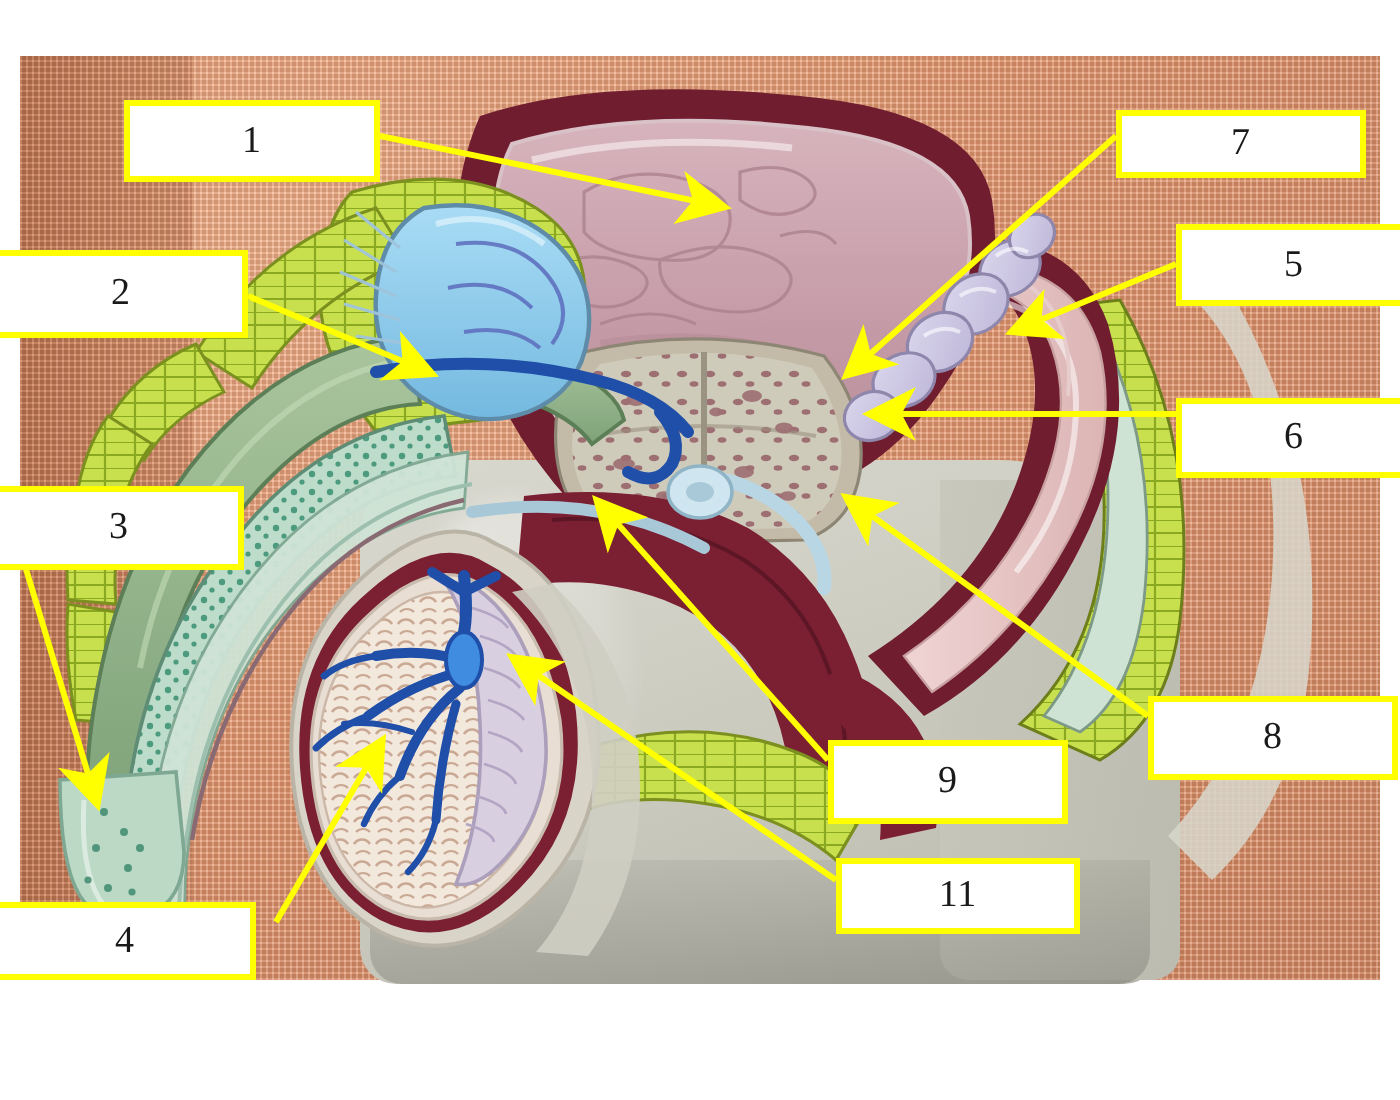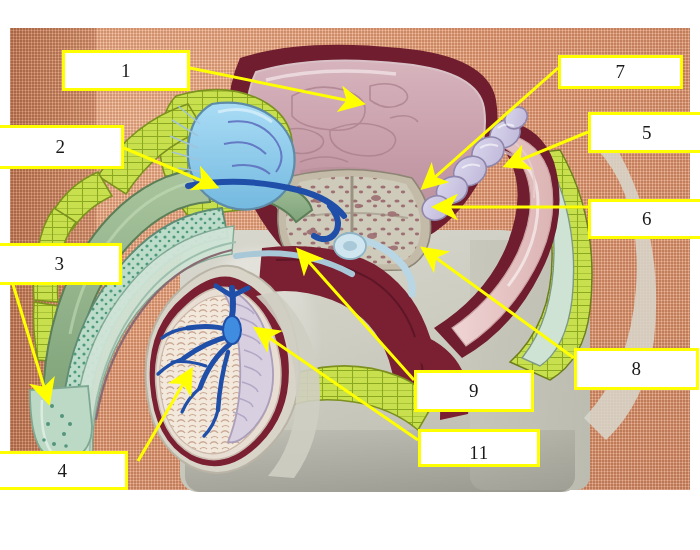--- a/index.html
+++ b/index.html
@@ -317,18 +317,18 @@
       </div>
       <div class="lbl" style="left: 558px; top: 55px; width: 125px; height: 34px;">
         <span>7</span>
       </div>
       <div class="lbl" style="left: 574px; top: 348px; width: 125px; height: 42px;">
         <span>8</span>
       </div>
       <div class="lbl" style="left: 414px; top: 370px; width: 120px; height: 42px;">
         <span>9</span>
       </div>
-      <div class="lbl" style="left: 418px; top: 429px; width: 122px; height: 38px; align-items: flex-end;">
+      <div class="lbl" style="left: 418px; top: 429px; width: 122px; height: 38px;">
         <span>11</span>
       </div>
     </div>
 
 </div>
 
 </body></html>

